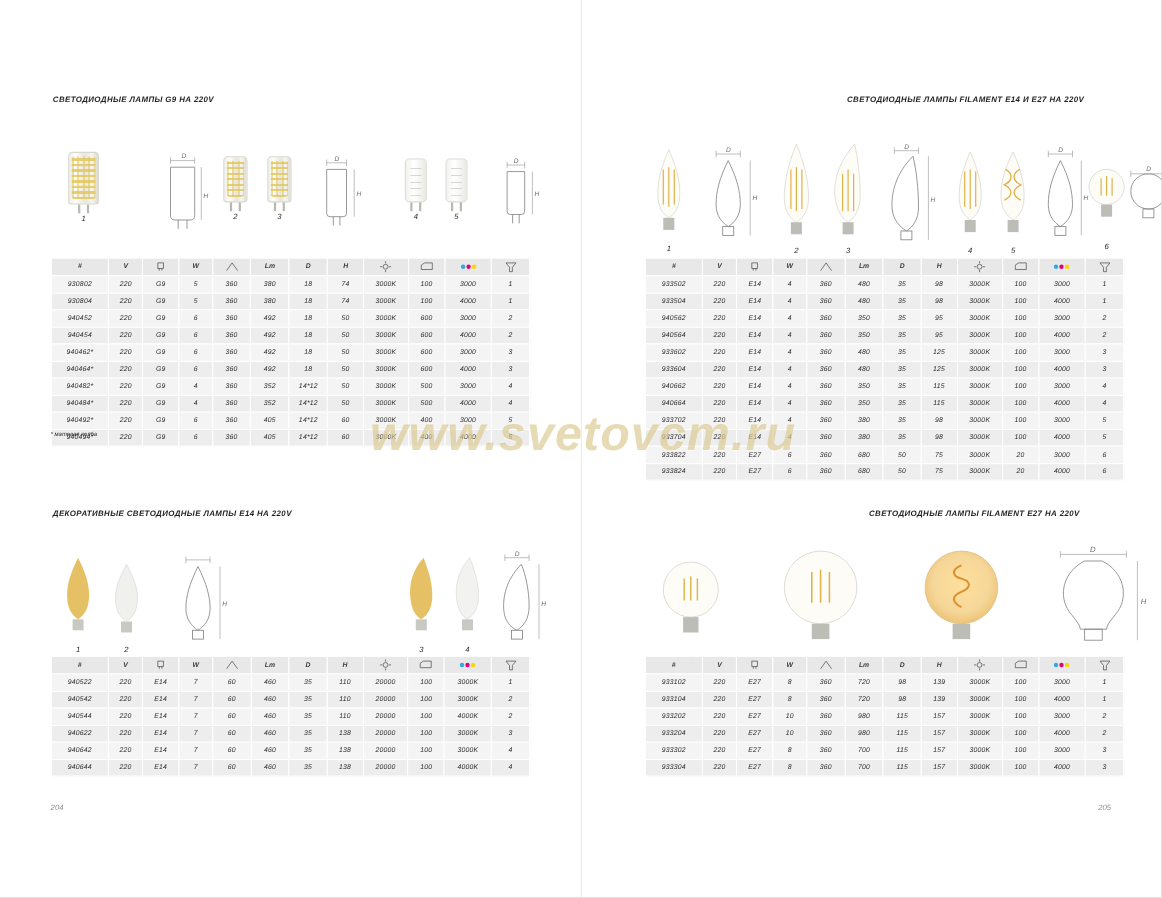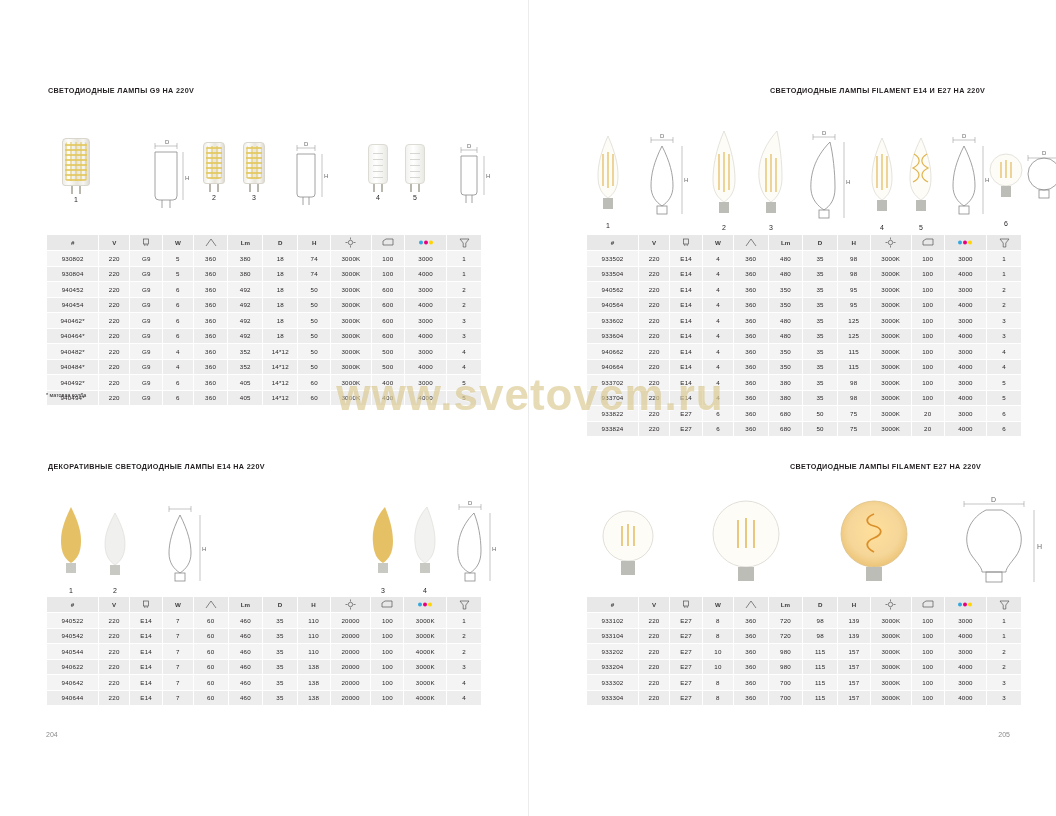--- a/index.html
+++ b/index.html
@@ -1,19 +1,20 @@
 <!DOCTYPE html>
 <html><head>
 <meta charset="utf-8">
 <style>
   html,body{margin:0;padding:0;background:#c9c9c9;}
   body{font-family:"Liberation Sans", sans-serif;}
   .page{
     width:1056px;height:816px;position:relative;background:#ffffff;margin:0 auto;
     overflow:hidden;
+    font-style:italic;
   }
   .spread{position:absolute;left:0;top:0;width:1056px;height:816px;display:flex;}
   .half{width:528px;height:816px;position:relative;box-sizing:border-box;}
   .half.left{padding:0;}
   .gutter{position:absolute;left:528px;top:0;width:1px;height:816px;background:#ececec;}
 
   .sec-title{
     position:absolute;font-size:7.2px;font-weight:bold;letter-spacing:.35px;
     color:#231f20;text-transform:uppercase;white-space:nowrap;
   }

